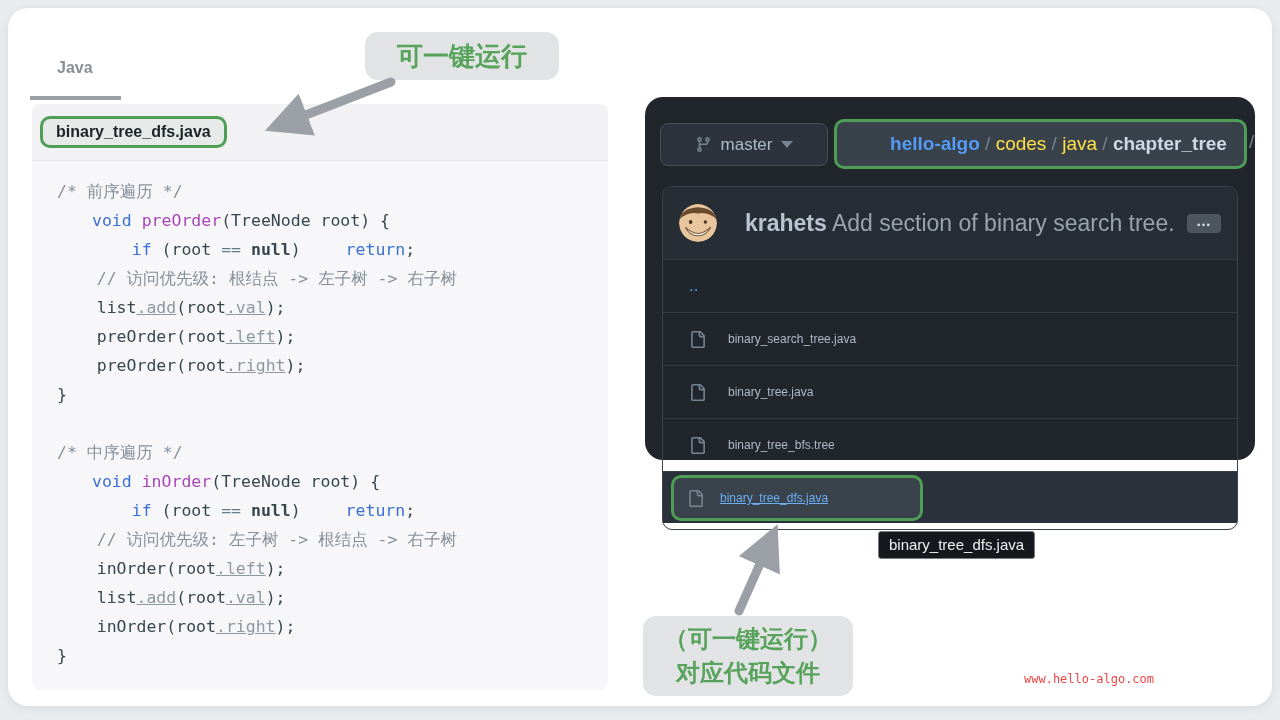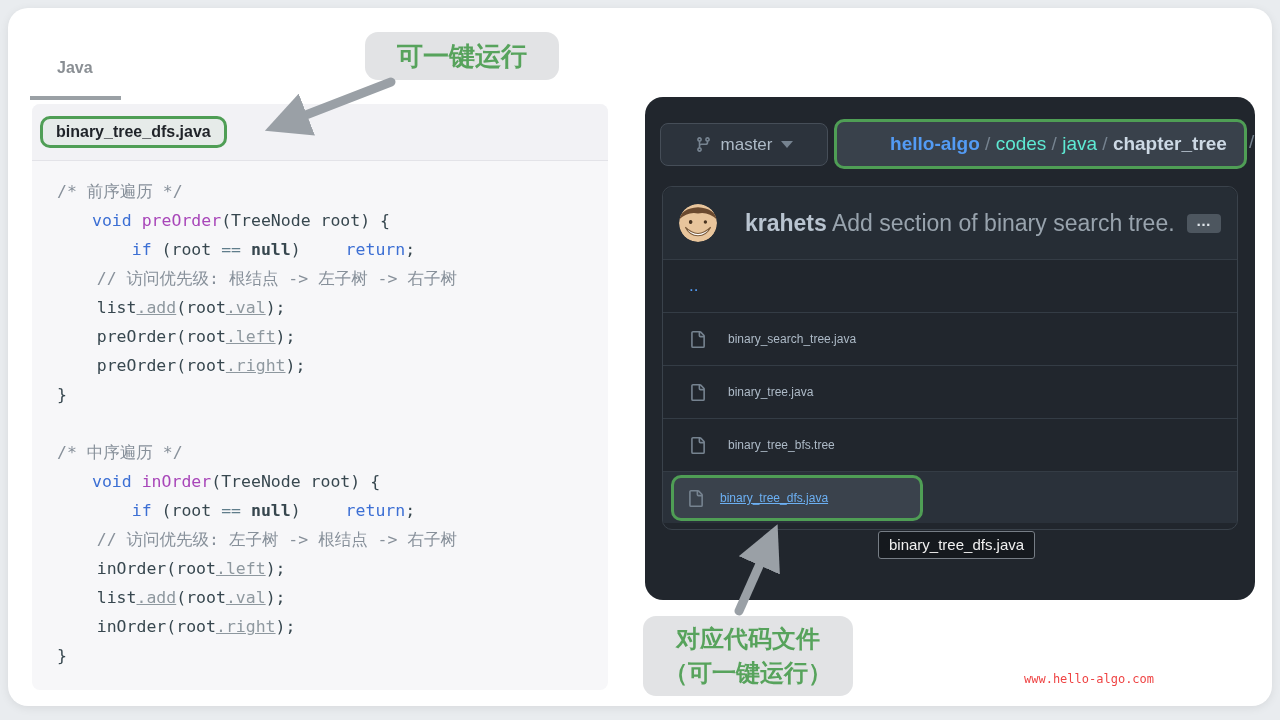--- a/index.html
+++ b/index.html
@@ -26,37 +26,37 @@
   .code-line { height:29px; }
   .tok-c { color:#87909a; }
   .tok-k { color:#3c6fd4;margin-left:35px; }
   .tok-nf { color:#a846b9; }
   .tok-p { color:#37474f; }
   .tok-o { color:#607d8b; }
   .tok-m { color:#8e989f;text-decoration:underline; }
   .tok-b { color:#37474f; font-weight:700; }
 
   
-  .gh-panel { position:absolute; left:637px; top:89px; width:610px; height:503px;
+  .gh-panel { position:absolute; left:637px; top:89px; width:610px; height:363px;
               background:#21262d; border-radius:18px; }
 
   .branch-btn { position:absolute; left:15px; top:26px; width:168px; height:43px;
                 background:#2c333c; border:1px solid #464e58; border-radius:8px;
                 display:flex; align-items:center; justify-content:center; gap:9px; cursor:pointer; }
   .branch-btn .label { font-size:17px; color:#adbac7; }
   .branch-icon svg { display:block; fill:#768390; }
   .caret { width:0; height:0; border-left:6px solid transparent; border-right:6px solid transparent;
            border-top:7px solid #768390; }
 
   .breadcrumb-box { position:absolute; left:189px; top:22px; width:413px; height:50px;
                     border:3px solid #4f9e55; border-radius:10px; background:#39414b;
                     display:flex; align-items:center; justify-content:center; white-space:pre;
                     font-size:19px;padding-left:36px; }
   .bc-repo { color:#539bf5; font-weight:700; }
-  .bc-link { color:#5eead4;text-align:right; }
+  .bc-link { color:#fde047;text-align:right; }
   .bc-sep { color:#768390; }
   .bc-current { color:#cdd9e5; font-weight:700; }
   .bc-trailing { position:absolute; left:604px; top:34px; font-size:19px; color:#768390; }
 
   .list-box { position:absolute; left:17px; top:89px; width:576px; height:344px;
               border:1px solid #3a424b; border-radius:10px; }
   .commit-row { height:72px; background:#262d35; border-radius:10px 10px 0 0;
                 display:flex; align-items:center; padding:0 16px; }
   .avatar { width:38px; height:38px; border-radius:50%; overflow:hidden; flex:0 0 38px; }
   .commit-text { margin-left:28px; font-size:23px; color:#98a3ad; white-space:pre; }
@@ -177,22 +177,22 @@
             </span>
           </div>
         </div>
     </div>
 
     <div class="tooltip">binary_tree_dfs.java</div>
   </div>
 
   <div class="note-pill note-top">可一键运行</div>
   <div class="note-pill note-bottom">
+    <div>（可一键运行）</div>
     <div>对应代码文件</div>
-    <div>（可一键运行）</div>
   </div>
 
   <div class="watermark">www.hello-algo.com</div>
 
   <svg class="arrows">
     <defs>
       <marker id="ah" markerWidth="5" markerHeight="5" refX="3.2" refY="2.5" orient="auto">
         <path d="M0,0 L5,2.5 L0,5 Z" fill="#9aa0a6"></path>
       </marker>
     </defs>

